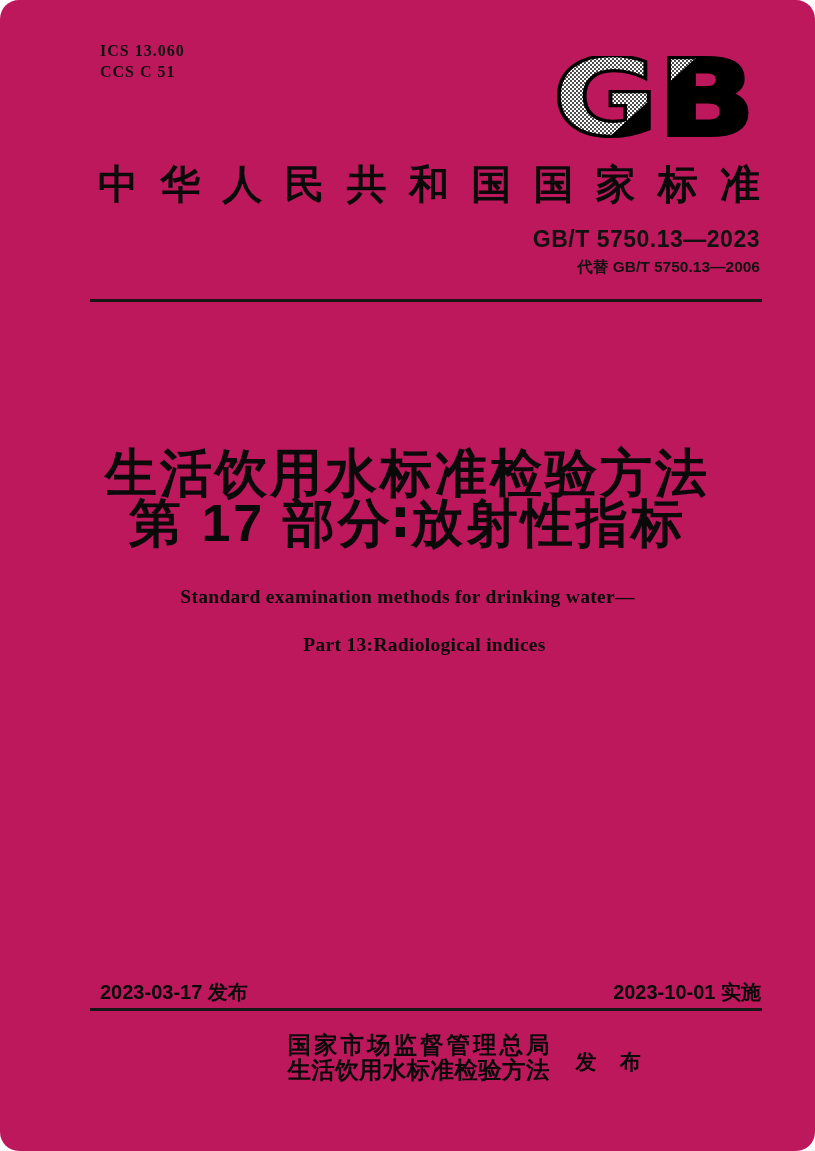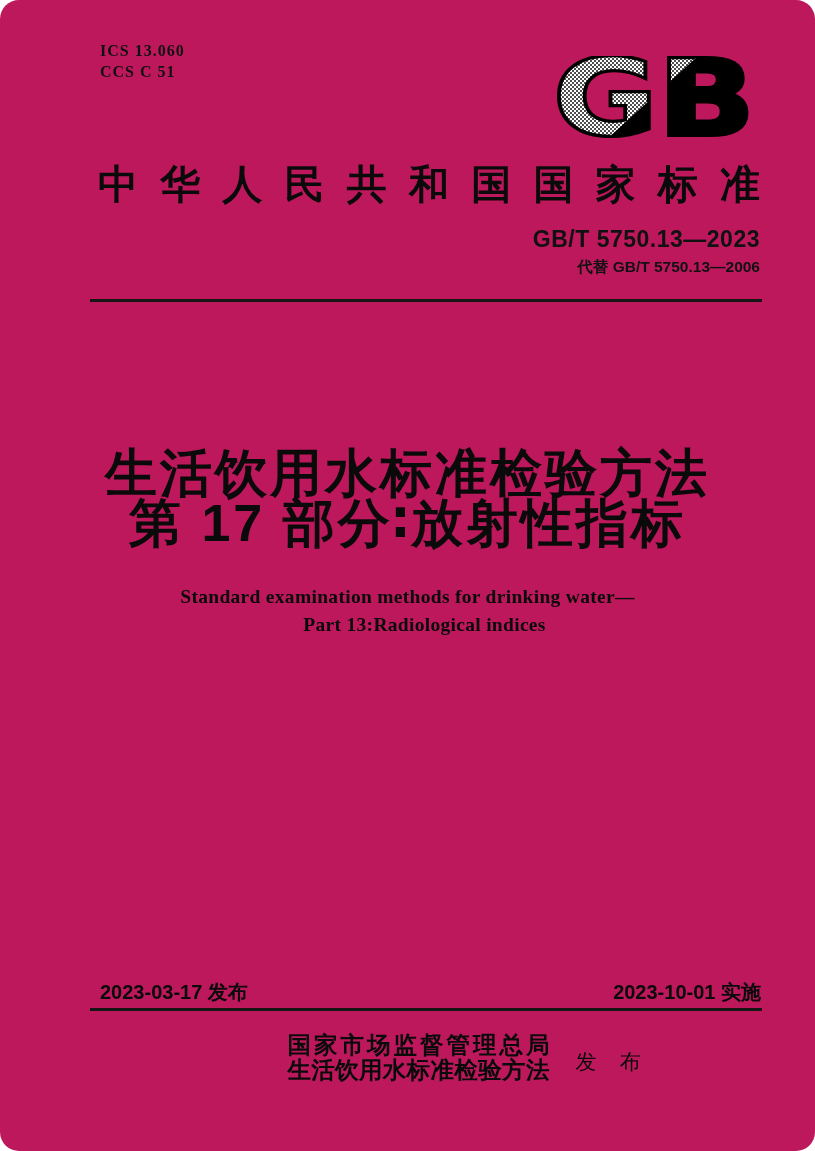--- a/index.html
+++ b/index.html
@@ -105,21 +105,21 @@
   }
   .cn-line.second { margin-top: 4px; }
   .en-line {
     font-family: "Liberation Serif", "DejaVu Serif", serif;
     font-weight: bold;
     font-size: 19.5px;
     color: #0a0a0a;
     letter-spacing: 0.3px;
   }
   .en-line.first { margin-top: 40px; }
-  .en-line.second { margin-top: 6px; padding-left: 34px; }
+  .en-line.second { margin-top: 26px; padding-left: 34px; }
 
   
   .dates-row {
     position: absolute;
     left: 100px;
     top: 979px;
     width: 661px;
     display: flex;
     justify-content: space-between;
     font-family: "Liberation Sans", "DejaVu Sans", sans-serif;
@@ -153,21 +153,21 @@
     color: #0a0a0a;
   }
   .issuer-names .issuer-line {
     text-align: justify;
     text-align-last: justify;
   }
   .publish-label {
     margin-left: 26px;
     padding-top: 8px;
     font-family: "Liberation Serif", "DejaVu Serif", serif;
-    font-weight: normal;
+    font-weight: bold;
     font-size: 21px;
     letter-spacing: 9px;
     white-space: nowrap;
     color: #0a0a0a;
   }
 </style>
 </head>
 <body>
 
 <div class="page">

